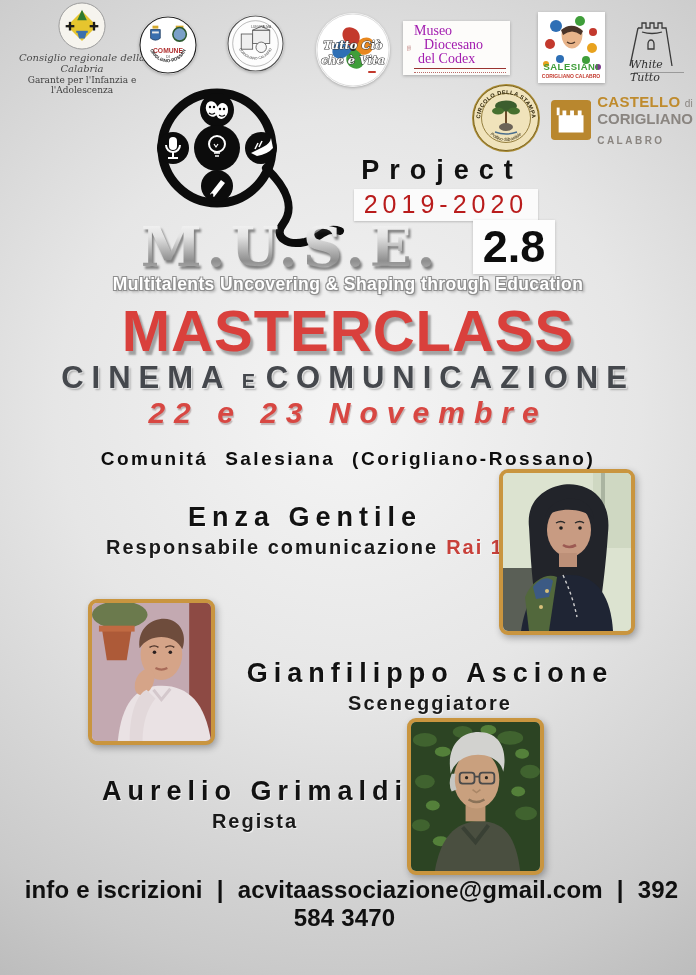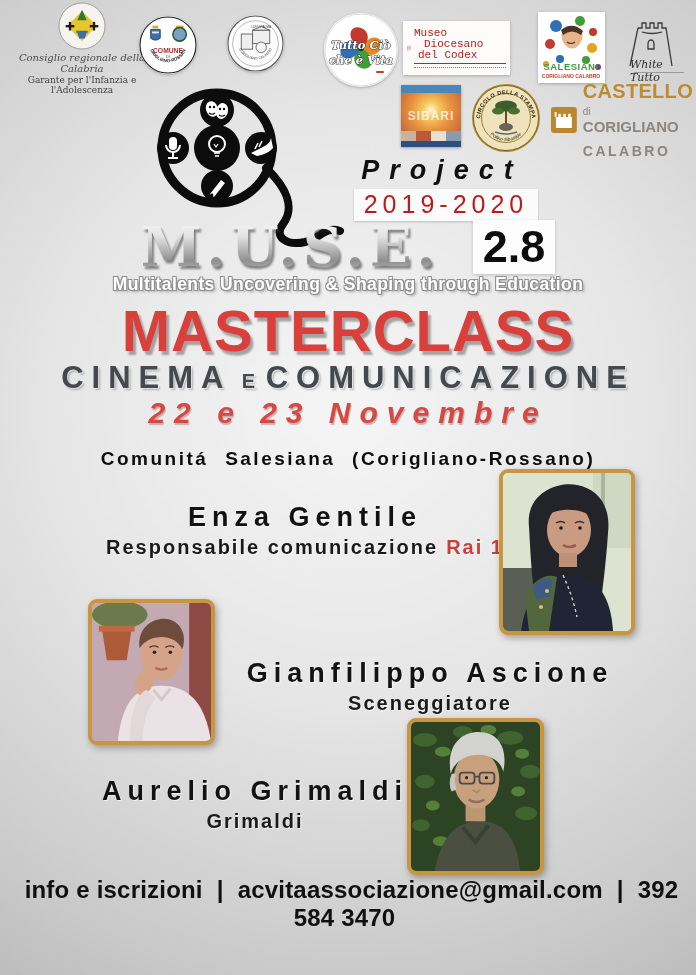--- a/index.html
+++ b/index.html
@@ -10,43 +10,43 @@
     background:radial-gradient(ellipse 120% 85% at 50% 42%, #f5f5f5 0%, #e6e6e6 35%, #cacaca 68%, #a6a6a6 100%);
   }
   .abs{position:absolute;}
   .ctr{text-align:center;}
 
   
   .logo-circle{border-radius:50%;background:#fff;box-shadow:0 1px 3px rgba(0,0,0,.25);}
   .cap1{font-family:"DejaVu Serif",serif;font-style:italic;font-size:10px;color:#4a4a4a;text-align:center;}
   .cap2{font-family:"DejaVu Serif",serif;font-size:9px;color:#3f3f3f;text-align:center;margin-top:1px;}
   .museo-box{background:#fdfcfa;box-shadow:0 1px 3px rgba(0,0,0,.25);display:flex;align-items:center;padding:2px 4px;box-sizing:border-box;}
-  .museo-text{font-family:Liberation Mono, monospace;color:#b91c1c;line-height:1.0;font-size:11px;margin-left:3px;}
+  .museo-text{font-family:Liberation Serif, serif;color:#a21caf;line-height:1.0;font-size:14px;margin-left:3px;}
   .museo-text .l2{margin-left:10px;}
   .museo-text .l3{margin-left:4px;}
   .museo-sub{border-top:1px solid #9a3330;margin-top:2px;height:3px;border-bottom:1px dotted #b96b68;width:92px;}
   .sales-box{background:#fff;box-shadow:0 1px 3px rgba(0,0,0,.25);}
   .wc-script{font-family:"DejaVu Serif",serif;font-style:italic;font-size:11px;color:#2e2e2e;}
   .castello-text{line-height:1.05;font-weight:bold;}
-  .castello-text .w1{color:#bf8b2d;font-size:20px;letter-spacing:.3px;margin-top:40px;}
+  .castello-text .w1{color:#bf8b2d;font-size:15px;letter-spacing:.3px;margin-top:40px;}
   .castello-text .w2{color:#8a8580;font-size:10px;font-weight:normal;}
   .castello-text .l2{color:#8a8580;font-size:15px;}
-  .castello-text .l3{color:#8a8580;font-size:14px;letter-spacing:2.5px;margin-top:9px;}
+  .castello-text .l3{color:#8a8580;font-size:10px;letter-spacing:2.5px;margin-top:9px;}
   .sibari{width:60px;height:62px;box-shadow:0 1px 3px rgba(0,0,0,.3);overflow:hidden;position:relative;}
   .sibari .sky{position:absolute;top:0;left:0;right:0;height:8px;background:#4a86b8;}
   .sibari .sun{position:absolute;top:8px;left:0;right:0;height:38px;
     background:radial-gradient(circle at 50% 45%, #fff8d8 0%, #f5c95e 22%, #e8923e 55%, #c2683a 100%);}
   .sibari .strip{position:absolute;top:46px;left:0;right:0;height:10px;display:flex;}
   .sibari .strip div{flex:1;}
   .sibari .base{position:absolute;bottom:0;left:0;right:0;height:6px;background:#2e4e7e;}
   .sibari .name{position:absolute;top:24px;width:100%;text-align:center;color:rgba(255,255,255,.75);
     font-weight:bold;font-size:12px;letter-spacing:1px;}
 
   
-  .project{font-style:italic;font-weight:bold;font-size:27px;letter-spacing:10px;color:#101010;}
+  .project{font-weight:bold;font-size:27px;letter-spacing:10px;color:#101010;}
   .years-box{background:#fbfbfb;display:inline-block;padding:1px 10px 2px;box-shadow:0 1px 2px rgba(0,0,0,.2);}
   .years{font-size:25px;letter-spacing:5px;color:#b91c1c;}
   .muse-row{display:flex;justify-content:center;align-items:center;gap:14px;width:100%;}
   .muse-acronym{
     font-family:"DejaVu Serif",serif;font-weight:bold;font-size:55px;letter-spacing:5px;
     background:linear-gradient(180deg,#ffffff 0%,#e2e2e2 35%,#8f8f8f 72%,#cdcdcd 100%);
     -webkit-background-clip:text;background-clip:text;color:transparent;
     filter:drop-shadow(2px 3px 1px rgba(40,40,40,.55));
   }
   .muse-version{background:#fdfdfd;color:#0d0d0d;font-weight:bold;font-size:45px;
@@ -130,21 +130,21 @@
         <rect x="15" y="20" width="12" height="16"></rect>
         <rect x="27" y="16" width="18" height="14"></rect>
         <path d="M27 16 l9 -4 l9 4 Z"></path>
       </g>
       <circle cx="36" cy="34" r="5.5" fill="#f6f6f6" stroke="#5a5a5a" stroke-width="0.9"></circle>
       <text x="36" y="14" text-anchor="middle" font-size="3.4" fill="#444">LUIGI PALMA</text>
       <text font-size="3.8" fill="#444"><textPath href="#palArc" startOffset="50%" text-anchor="middle">CORIGLIANO CALABRO</textPath></text>
     </svg>
   </div>
 
-  <div class="abs logo-circle" style="left:324px;top:13px;width:74px;height:74px;text-align:center;">
+  <div class="abs logo-circle" style="left:316px;top:13px;width:74px;height:74px;text-align:center;">
     <svg width="74" height="74" viewBox="0 0 74 74">
       <circle cx="37" cy="37" r="36" fill="#fff" stroke="#ddd" stroke-width="1"></circle>
       <g transform="translate(37,35)">
         <path d="M0 0 C8 -16 24 -12 20 0 C17 9 5 9 0 0 Z" fill="#e8871e"></path>
         <path d="M0 0 C8 -16 24 -12 20 0 C17 9 5 9 0 0 Z" fill="#3f9e3a" transform="rotate(90)"></path>
         <path d="M0 0 C8 -16 24 -12 20 0 C17 9 5 9 0 0 Z" fill="#2e6fb5" transform="rotate(180)"></path>
         <path d="M0 0 C8 -16 24 -12 20 0 C17 9 5 9 0 0 Z" fill="#c3392d" transform="rotate(270)"></path>
         <circle r="3" fill="#232323"></circle>
       </g>
       <g font-family="DejaVu Serif,serif" font-style="italic" font-weight="bold" fill="#fff" style="paint-order:stroke" stroke="#3c3c3c" stroke-width="1.1">
@@ -196,32 +196,20 @@
         <path d="M26 14 h4 v-5 h4 v5 h4 v-5 h4 v5 h4 v-5 h4 v5 h4 l6 38"></path>
         <path d="M26 14 l-8 38"></path>
         <path d="M30 18 q10 3 20 0"></path>
         <path d="M36 30 a3 4 0 0 1 6 0 v5 h-6 Z"></path>
       </g>
     </svg>
     <div class="abs wc-script" style="left:18px;top:44px;">White Tutto</div>
     <div class="abs" style="left:22px;top:58px;width:50px;border-top:1px solid #9a9a9a;"></div>
   </div>
 
-  <div class="abs sibari" style="left:401px;top:85px;">
-    <div class="sky"></div>
-    <div class="sun"></div>
-    <div class="strip">
-      <div style="background:#c8b49a"></div>
-        <div style="background:#b85a3a"></div>
-      <div style="background:#e8e0d0"></div>
-        <div style="background:#8a9ab0"></div>
-    </div>
-    <div class="base"></div>
-    <div class="name">SIBARI</div>
-  </div>
 
   <div class="abs" style="left:471px;top:83px;width:70px;height:70px;">
     <svg width="70" height="70" viewBox="0 0 70 70">
       <defs>
         <path id="circTop" d="M 9,37 A 26,26 0 0 1 61,37"></path>
         <path id="circBot" d="M 13,36 A 22,22 0 0 0 57,36"></path>
       </defs>
       <circle cx="35" cy="35" r="34" fill="#ab8c33"></circle>
       <circle cx="35" cy="35" r="32.5" fill="#f0e3bb" stroke="#7c6420" stroke-width="1"></circle>
       <circle cx="35" cy="35" r="24.5" fill="none" stroke="#7c6420" stroke-width="0.8"></circle>
@@ -361,21 +349,21 @@
       <path d="M38 140 C38 110 46 92 55 88 L64 97 C55 108 51 124 51 140 Z" fill="#e2d8da"></path>
     </svg>
   </div>
   <div class="abs ctr" style="left:215px;top:658px;width:430px;">
     <div class="sp-name">Gianfilippo Ascione</div>
     <div class="sp-role">Sceneggiatore</div>
   </div>
 
   <div class="abs ctr" style="left:30px;top:776px;width:450px;">
     <div class="sp-name">Aurelio Grimaldi</div>
-    <div class="sp-role">Grimaldi</div>
+    <div class="sp-role">Regista</div>
   </div>
   <div class="abs photo" style="left:407px;top:718px;width:129px;height:149px;">
     <svg width="129" height="149" viewBox="0 0 130 150" preserveAspectRatio="none">
       <rect width="130" height="150" fill="#2c4423"></rect>
       <g fill="#40632f">
         <ellipse cx="14" cy="18" rx="12" ry="7"></ellipse>
           <ellipse cx="52" cy="10" rx="10" ry="6"></ellipse>
         <ellipse cx="100" cy="16" rx="13" ry="7"></ellipse>
           <ellipse cx="120" cy="50" rx="10" ry="7"></ellipse>
         <ellipse cx="14" cy="60" rx="10" ry="7"></ellipse>

